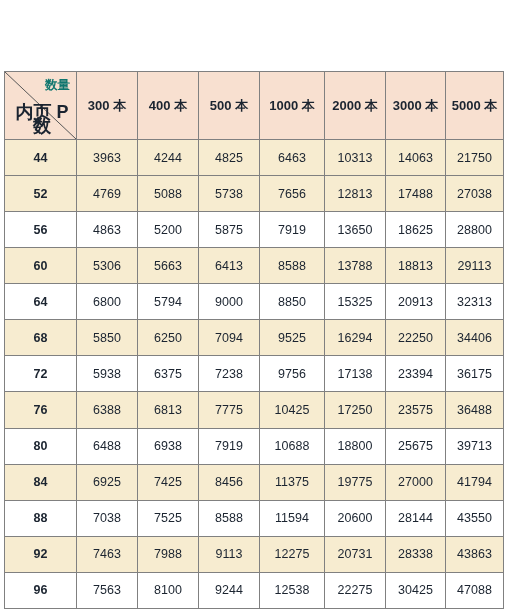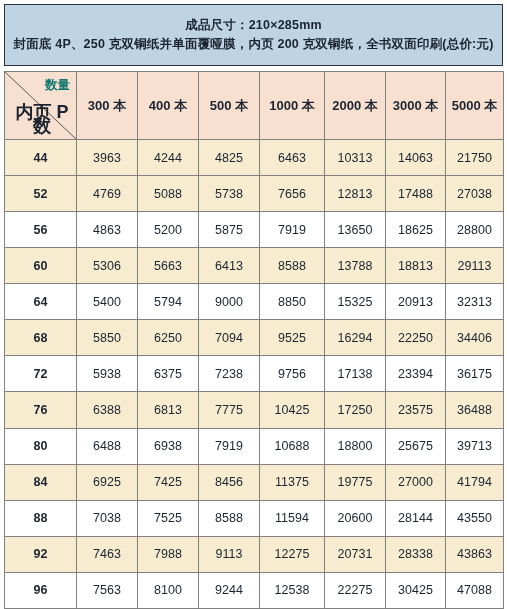--- a/index.html
+++ b/index.html
@@ -118,24 +118,20 @@
     font-weight: bold;
     font-size: 13px;
   }
   td.value { font-size: 12.5px; }
 </style>
 </head>
 <body>
 
 <div id="page">
 
-  <div class="banner">
-    <div class="banner-line banner-line-1">成品尺寸：210×285mm</div>
-    <div class="banner-line banner-line-2">封面底 4P、250 克双铜纸并单面覆哑膜，内页 200 克双铜纸，全书双面印刷(总价:元)</div>
-  </div>
 
   <div class="table-wrap">
     <table class="price-table">
       <colgroup>
         <col style="width:72px">
         <col style="width:61px">
         <col style="width:61px">
         <col style="width:61px">
         <col style="width:65px">
         <col style="width:61px">
@@ -196,21 +192,21 @@
             <td class="value">5306</td>
             <td class="value">5663</td>
             <td class="value">6413</td>
             <td class="value">8588</td>
             <td class="value">13788</td>
             <td class="value">18813</td>
             <td class="value">29113</td>
           </tr>
           <tr class="data-row">
             <td class="rowhead">64</td>
-            <td class="value">5400</td>
+            <td class="value">6800</td>
             <td class="value">5794</td>
             <td class="value">9000</td>
             <td class="value">8850</td>
             <td class="value">15325</td>
             <td class="value">20913</td>
             <td class="value">32313</td>
           </tr>
           <tr class="data-row tint">
             <td class="rowhead">68</td>
             <td class="value">5850</td>

